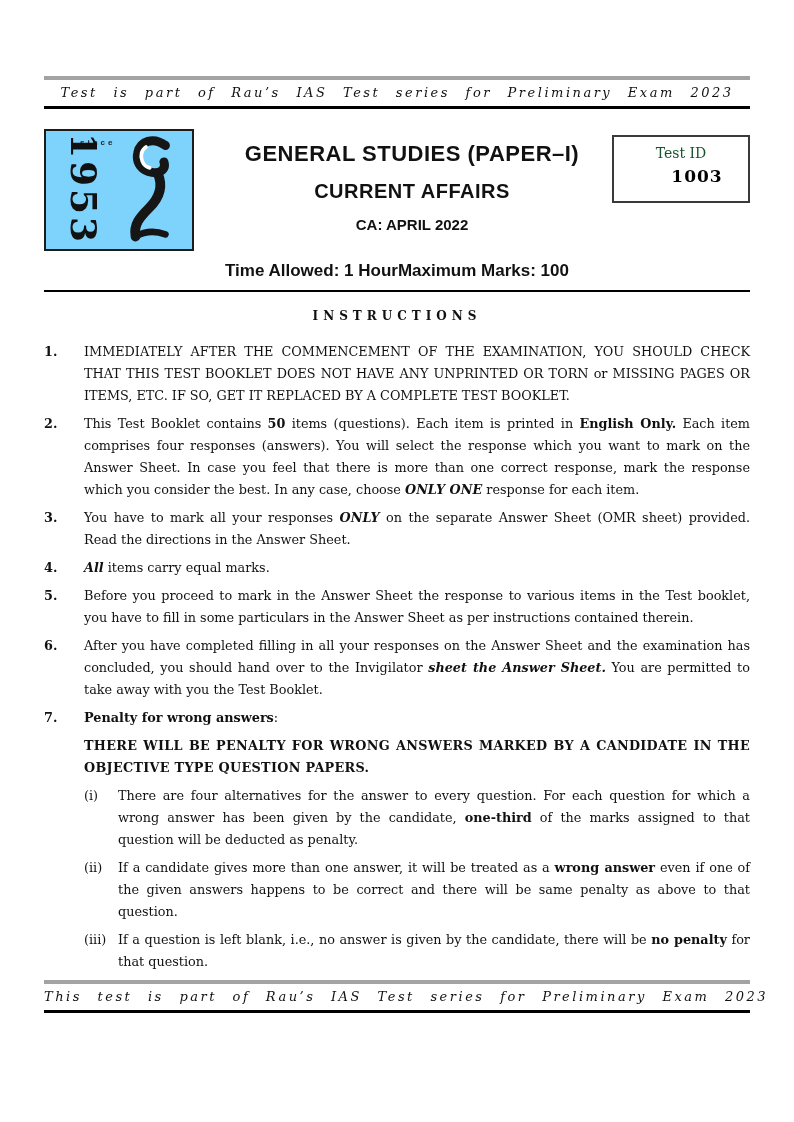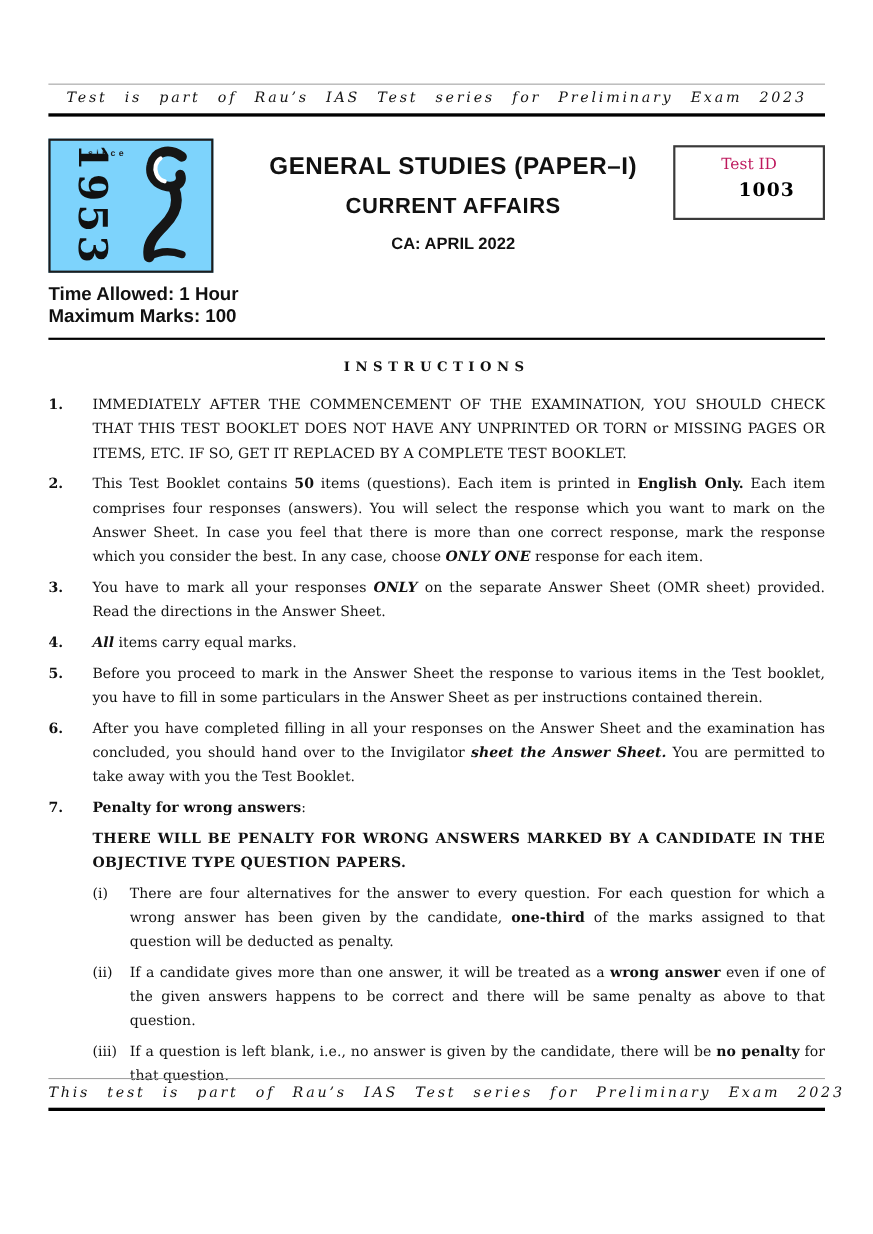--- a/index.html
+++ b/index.html
@@ -11,21 +11,21 @@
     color:#111111;
     font-family:"DejaVu Serif", serif;
     overflow:hidden;
     box-sizing:border-box;
   }
   .spacer-top { height:76px; }
 
   
   .banner {
     margin:0 44px;
-    border-top:1px solid #a3a3a3;
+    border-top:4px solid #a3a3a3;
     border-bottom:3px solid #000;
     text-align:center;
     font-style:italic;
     font-size:13px;
     letter-spacing:2.5px;
     word-spacing:9px;
     padding:5px 0 6px 0;
     white-space:nowrap;
   }
   .banner-bottom {
@@ -68,34 +68,33 @@
   .title-2 { font-size:20px; margin-top:13px; letter-spacing:0.5px; }
   .title-3 { font-size:15px; margin-top:13px; }
 
   .testid-box {
     width:134px; height:64px;
     border:2px solid #3a3a3a;
     flex-shrink:0;
     text-align:center;
     margin-top:6px;
   }
-  .testid-label { color:#be185d; font-size:14px; margin-top:8px; }
+  .testid-label { color:#14532d; font-size:14px; margin-top:8px; }
   .testid-value { color:#000; font-size:17px; font-weight:bold; margin-top:5px; letter-spacing:1px;padding-left:32px; }
 
   
   .meta-row {
     margin:10px 44px 0 44px;
     display:flex;
     justify-content:center;
     font-family:"Liberation Sans", sans-serif;
     font-weight:bold;
     font-size:17px;
     padding-bottom:9px;
     border-bottom:2.5px solid #000;
-    flex-direction:column;
   }
 
   
   .instructions-heading {
     text-align:center;
     font-weight:bold;
     font-size:12px;
     letter-spacing:5px;
     margin-top:17px;
   }

